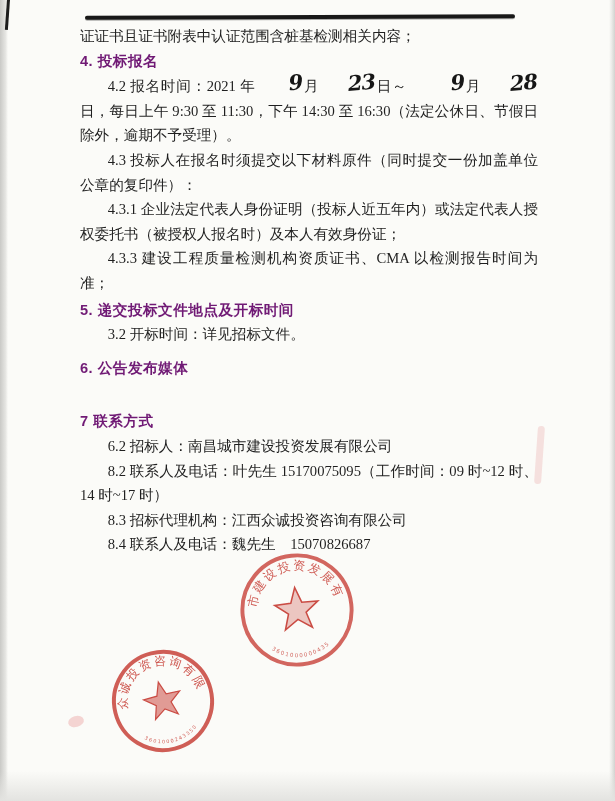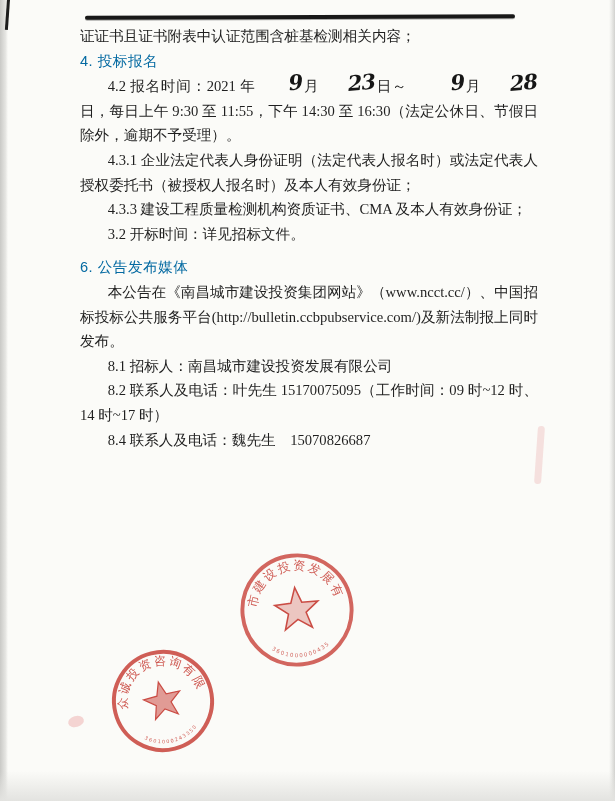--- a/index.html
+++ b/index.html
@@ -21,22 +21,22 @@
     border-radius:2px;transform:rotate(-0.2deg);box-shadow:0 1px 0 rgba(24,24,24,.35);}
   .smear-right{position:absolute;left:536px;top:426px;width:7px;height:58px;
     background:rgba(226,120,120,.20);border-radius:4px;transform:rotate(4deg);}
   .smudge-left{position:absolute;left:68px;top:716px;width:16px;height:11px;
     background:rgba(226,110,110,.28);border-radius:50%;transform:rotate(-15deg);}
   
   .doc{position:absolute;left:80px;top:24px;width:458px;color:#1f1f1f;
     font-size:14.6px;line-height:24.6px;text-align:justify;}
   .doc p{margin:0;text-indent:1.9em;}
   p.noindent{text-indent:0;}
-  .sec-title{font-family:"Liberation Sans","DejaVu Sans",sans-serif;font-weight:normal;
-    color:#0369a1;text-indent:0 !important;letter-spacing:.5px;}
+  .sec-title{font-family:"Liberation Sans","DejaVu Sans",sans-serif;font-weight:bold;
+    color:#701a75;text-indent:0 !important;letter-spacing:.5px;}
   .mt2{margin-top:2px !important;}
   .mt9{margin-top:9px !important;}
   .mt29{margin-top:29px !important;}
   .hand{font-family:"DejaVu Serif",serif;font-style:italic;font-weight:bold;
     font-size:21px;line-height:1;display:inline-block;transform:rotate(-5deg);
     color:#161616;letter-spacing:-1px;padding:0 1px;}
   .hand.gap{margin-left:10px;}
   
   .stamp{position:absolute;mix-blend-mode:multiply;opacity:.88;}
   .stamp-bidder{left:238px;top:551px;width:118px;height:118px;transform:rotate(-6deg);}
@@ -54,32 +54,35 @@
 <div class="smear-right"></div>
 <div class="smudge-left"></div>
 
 <div class="doc">
 
   <p class="noindent">证证书且证书附表中认证范围含桩基检测相关内容；</p>
 
 
   <p class="sec-title">4. 投标报名</p>
 
-  <p><span>4.2 报名时间：2021 年 </span><span class="hand">9</span><span>月</span><span class="hand">23</span><span>日～ </span><span class="hand gap">9</span><span>月</span><span class="hand">28</span><span>日，每日上午 9:30 至 11:55，下午 14:30 至 16:30（法定公休日、节假日除外，逾期不予受理）。</span></p>
+  <p><span>4.2 报名时间：2021 年 </span><span class="hand">9</span><span>月</span><span class="hand">23</span><span>日～ </span><span class="hand gap">9</span><span>月</span><span class="hand">28</span><span>日，每日上午 9:30 至 11:30，下午 14:30 至 16:30（法定公休日、节假日除外，逾期不予受理）。</span></p>
 
-  <p>4.3.1 企业法定代表人身份证明（法定代表人报名时）或法定代表人授权委托书（被授权人报名时）及本人有效身份证；</p>
-  <p>4.3.3 建设工程质量检测机构资质证书、CMA 及本人有效身份证；</p>
+  <p>4.3 投标人在报名时须提交以下材料原件（同时提交一份加盖单位公章的复印件）：</p>
+  <p>4.3.1 企业法定代表人身份证明（投标人近五年内）或法定代表人授权委托书（被授权人报名时）及本人有效身份证；</p>
+  <p>4.3.3 建设工程质量检测机构资质证书、CMA 以检测报告时间为准；</p>
 
+  <p class="sec-title mt2">5. 递交投标文件地点及开标时间</p>
   <p>3.2 开标时间：详见招标文件。</p>
 
   <p class="sec-title mt9">6. 公告发布媒体</p>
-  <p>本公告在《南昌城市建设投资集团网站》（www.ncct.cc/）、中国招标投标公共服务平台(http://bulletin.ccbpubservice.com/)及新法制报上同时发布。</p>
 
-  <p>8.1 招标人：南昌城市建设投资发展有限公司</p>
+  <p class="sec-title mt29">7 联系方式</p>
+  <p>6.2 招标人：南昌城市建设投资发展有限公司</p>
   <p>8.2 联系人及电话：叶先生  15170075095（工作时间：09 时~12 时、14 时~17 时）</p>
+  <p>8.3 招标代理机构：江西众诚投资咨询有限公司</p>
   <p>8.4 联系人及电话：魏先生　15070826687</p>
 
 </div>
 
 <svg class="stamp stamp-bidder" viewBox="0 0 120 120">
   <defs>
     <path id="arcTop1" d="M 60 60 m -41 0 a 41 41 0 1 1 82 0"></path>
     <path id="arcBot1" d="M 60 60 m -48 0 a 48 48 0 0 0 96 0"></path>
   </defs>
   <circle cx="60" cy="60" r="55.5" fill="none" stroke="#c8342c" stroke-width="4" opacity=".85"></circle>

